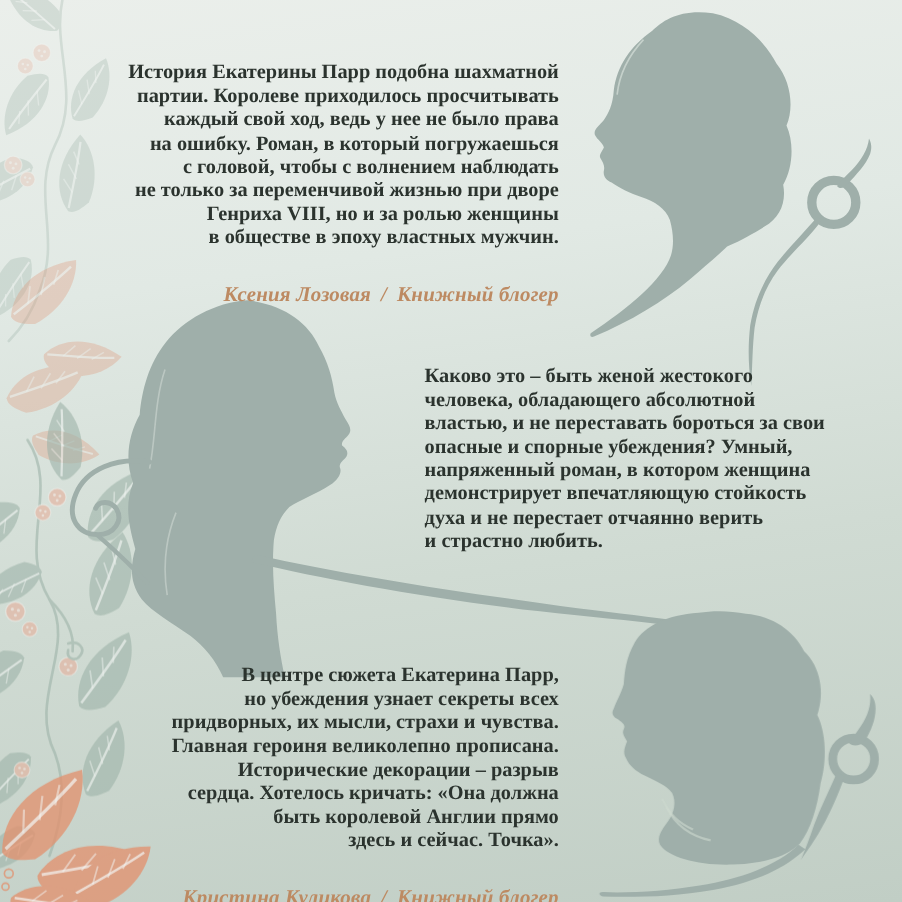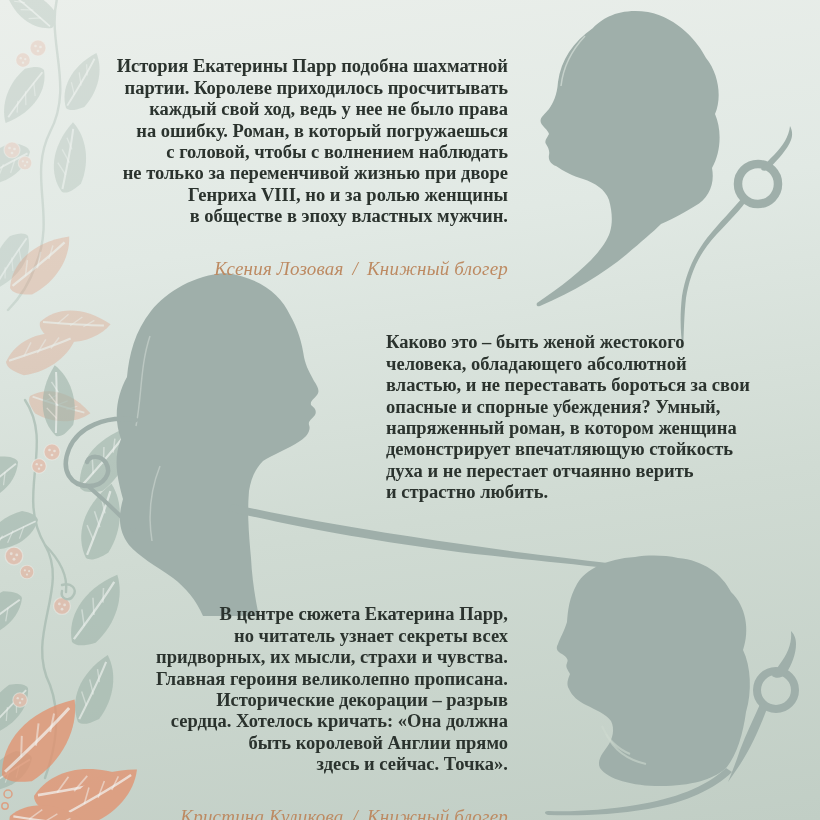--- a/index.html
+++ b/index.html
@@ -12,21 +12,21 @@
   .floral{position:absolute;left:0;top:0;pointer-events:none}
   .stem{fill:none;stroke:currentColor;stroke-width:2.4;stroke-linecap:round}
   .quote{
     position:absolute;white-space:pre-line;font-weight:bold;
     font-size:18.5px;line-height:21.4px;color:#2b332e;
   }
   .q1{top:35px;right:312px;width:450px;text-align:right}
   .q2{top:311px;left:386px;width:446px;text-align:left}
   .q3{top:583px;right:312px;width:450px;text-align:right}
   .attribution{
-    margin-top:9px;font-weight:normal;font-style:italic;
+    margin-top:9px;font-weight:bold;font-style:italic;
     font-size:19px;letter-spacing:.2px;color:#bd8a62;white-space:normal;
   }
   .sep{margin:0 9px}
 </style>
 </head>
 <body>
 
 <div class="poster">
 
   <svg class="floral" width="150" height="820" viewBox="0 0 150 820">
@@ -162,21 +162,21 @@
 властью, и не переставать бороться за свои
 опасные и спорные убеждения? Умный,
 напряженный роман, в котором женщина
 демонстрирует впечатляющую стойкость
 духа и не перестает отчаянно верить
 и страстно любить.</div>
   </div>
 
   <div class="quote q3">
     <div>В центре сюжета Екатерина Парр,
-но читатель узнает секреты всех
+но убеждения узнает секреты всех
 придворных, их мысли, страхи и чувства.
 Главная героиня великолепно прописана.
 Исторические декорации – разрыв
 сердца. Хотелось кричать: «Она должна
 быть королевой Англии прямо
 здесь и сейчас. Точка».</div>
     <div class="attribution">
       <span>Кристина Куликова</span><span class="sep">/</span><span>Книжный блогер</span>
     </div>
   </div>

